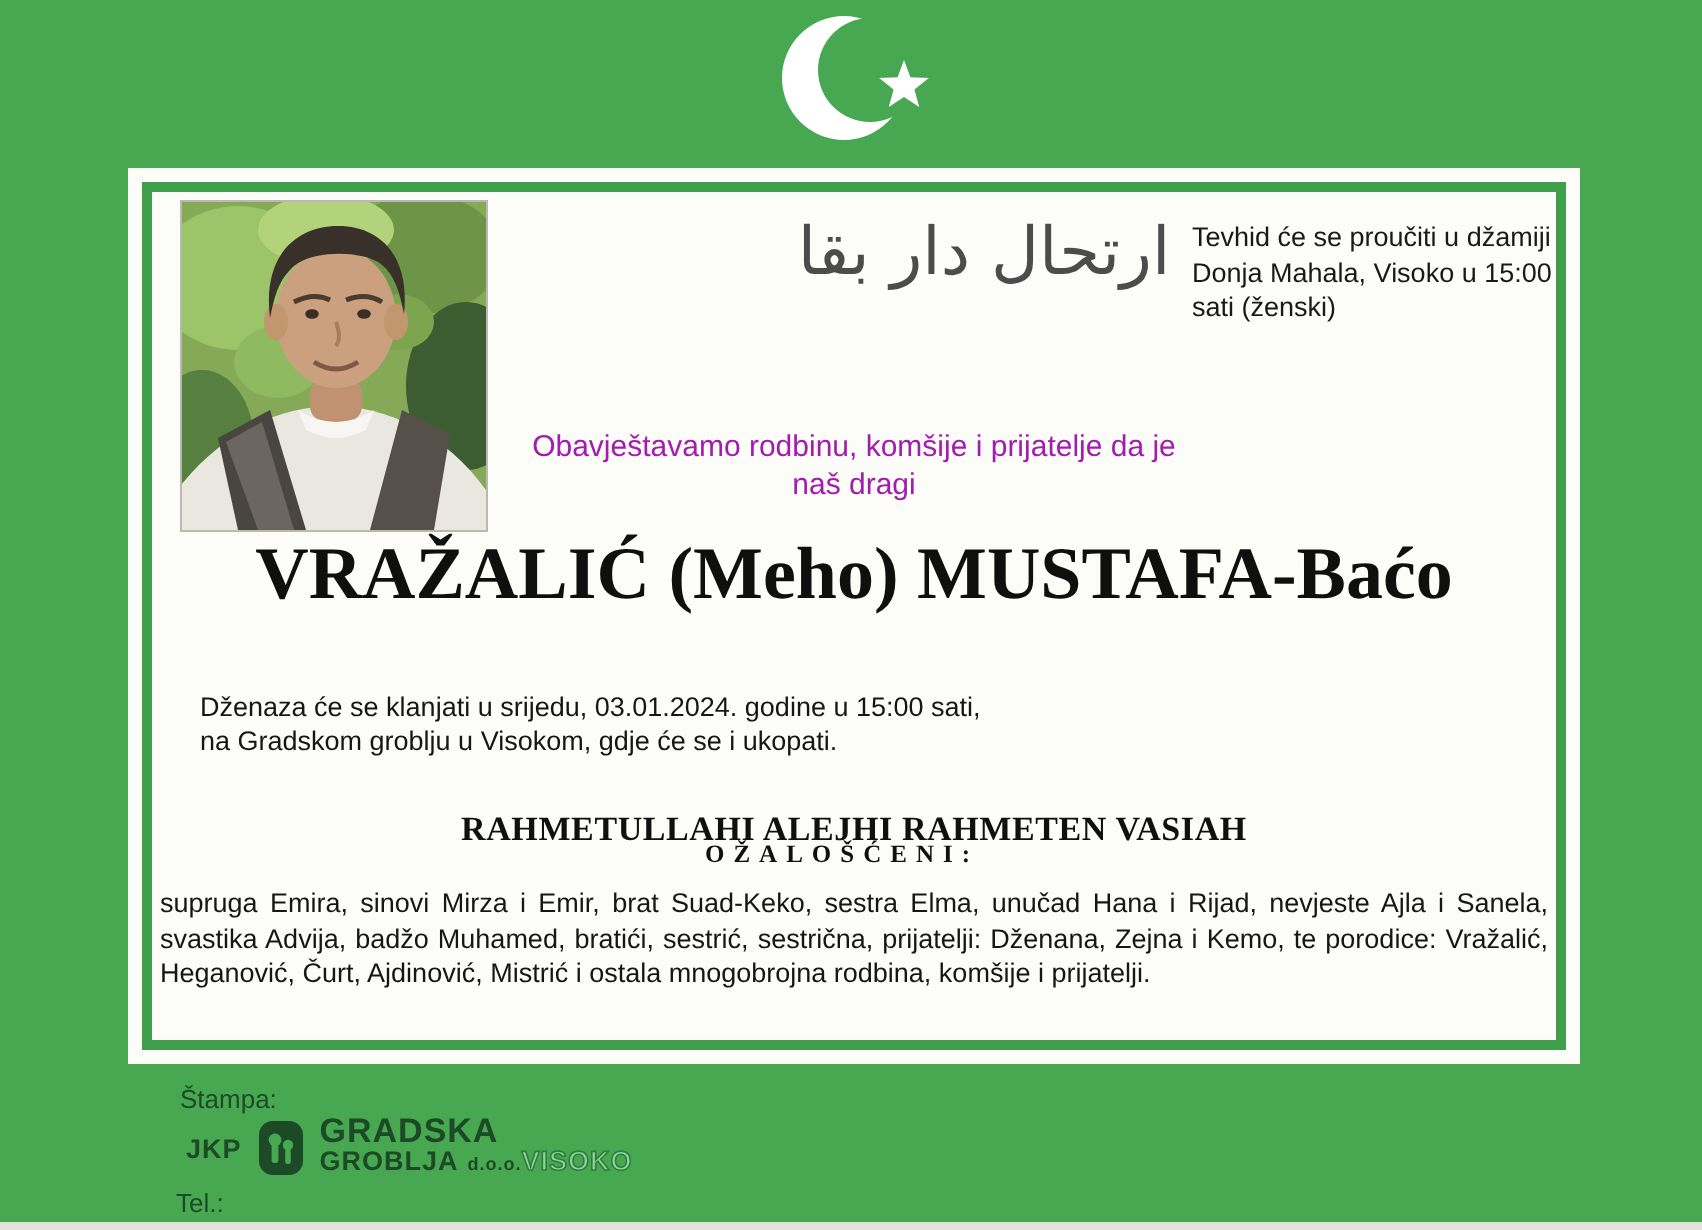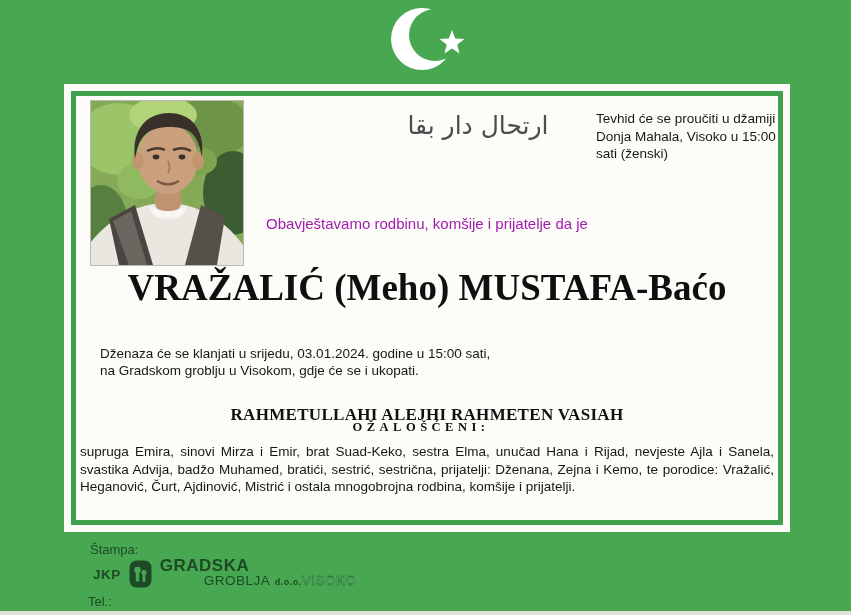--- a/index.html
+++ b/index.html
@@ -21,22 +21,22 @@
   .frame {
     position:absolute; left:7px; top:7px; right:7px; bottom:7px;
     border:5px solid #3f9f4a;
   }
   .photo {
     position:absolute; left:26px; top:16px; width:154px; height:166px;
     border:1px solid #b9b9b2; box-sizing:border-box; overflow:hidden;
   }
   .photo svg { display:block; }
   .arabic {
-    position:absolute; left:264px; top:16px; width:300px; height:56px;
-    text-align:center; font-size:25px; line-height:52px; color:#4c4c4c;
+    position:absolute; left:278px; top:16px; width:300px; height:56px;
+    text-align:center; font-size:33px; line-height:52px; color:#4c4c4c;
     font-family:"DejaVu Sans", sans-serif;
   }
   .tevhid {
     position:absolute; left:532px; top:26px; width:202px;
     font-size:13.5px; line-height:17.5px; color:#191919;
   }
   .intro {
     position:absolute; left:0; right:0; top:130px;
     text-align:center; font-size:15px; line-height:19px; color:#a21caf;
   }
@@ -66,24 +66,24 @@
 
   .footer { position:absolute; left:0; top:0; color:#1c4a26; }
   .stampa { position:absolute; left:90px; top:542px; font-size:13px; color:#1c4a26; }
   .logo-row {
     position:absolute; left:93px; top:559px; display:flex;
     align-items:center; gap:7px; color:#1c4a26;
   }
   .jkp { font-weight:bold; font-size:13.5px; letter-spacing:0.5px; }
   .company { line-height:13.5px; white-space:nowrap; }
   .company-line1 { font-weight:bold; font-size:17px; letter-spacing:0.5px; }
-  .company-line2 { font-weight:normal; font-size:13.5px; letter-spacing:0.5px;margin-left:44px; }
+  .company-line2 { font-weight:bold; font-size:13.5px; letter-spacing:0.5px; }
   .doo { font-weight:bold; font-size:9px; letter-spacing:0.5px; }
   .city-outline {
-    font-weight:normal; font-size:13.5px; letter-spacing:0.5px;
+    font-weight:bold; font-size:13.5px; letter-spacing:0.5px;
     color:#8ed39a; -webkit-text-stroke:0.8px #2f7d3e;
   }
   .phone { position:absolute; left:88px; top:594px; font-size:13px; color:#1c4a26; }
 </style>
 </head>
 <body>
 
 <div class="page">
 
   <svg class="crescent-svg" width="110" height="78" viewBox="0 0 110 78">
@@ -131,20 +131,21 @@
         <path d="M58,104 q19,12 38,0 l-4,10 q-15,8 -30,0 Z" fill="#f7f6f2"></path>
       </svg>
     </div>
 
     <div class="arabic">ارتحال دار بقا</div>
 
     <div class="tevhid">Tevhid će se proučiti u džamiji Donja Mahala, Visoko u 15:00 sati (ženski)</div>
 
     <div class="intro">
       <div>Obavještavamo rodbinu, komšije i prijatelje da je</div>
+      <div>naš dragi</div>
     </div>
 
     <div class="title">VRAŽALIĆ (Meho) MUSTAFA-Baćo</div>
 
     <div class="details">
       <div>Dženaza će se klanjati u srijedu, 03.01.2024. godine u 15:00 sati,</div>
       <div>na Gradskom groblju u Visokom, gdje će se i ukopati.</div>
     </div>
 
     <div class="prayer">RAHMETULLAHI ALEJHI RAHMETEN VASIAH</div>

